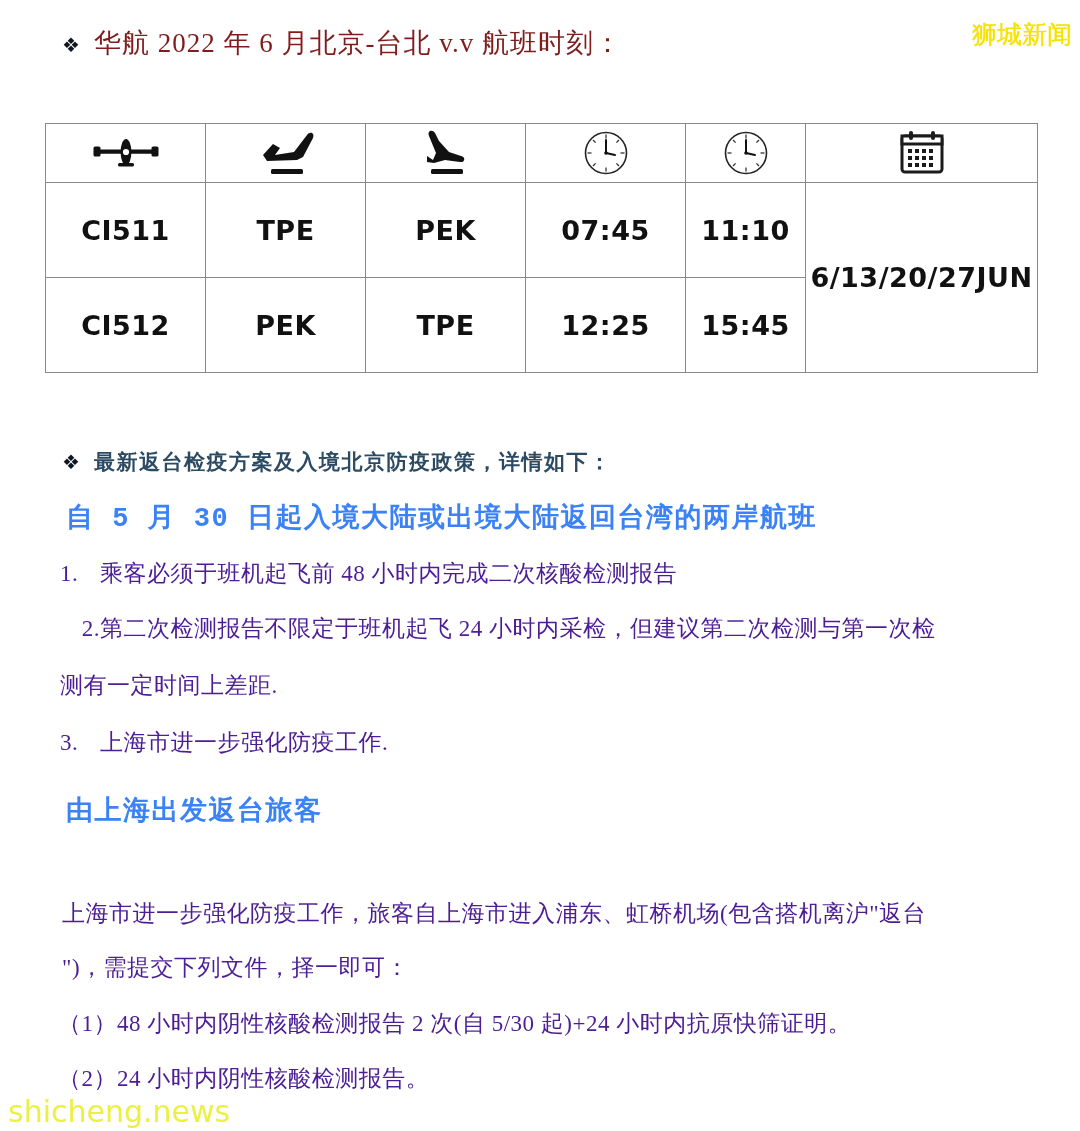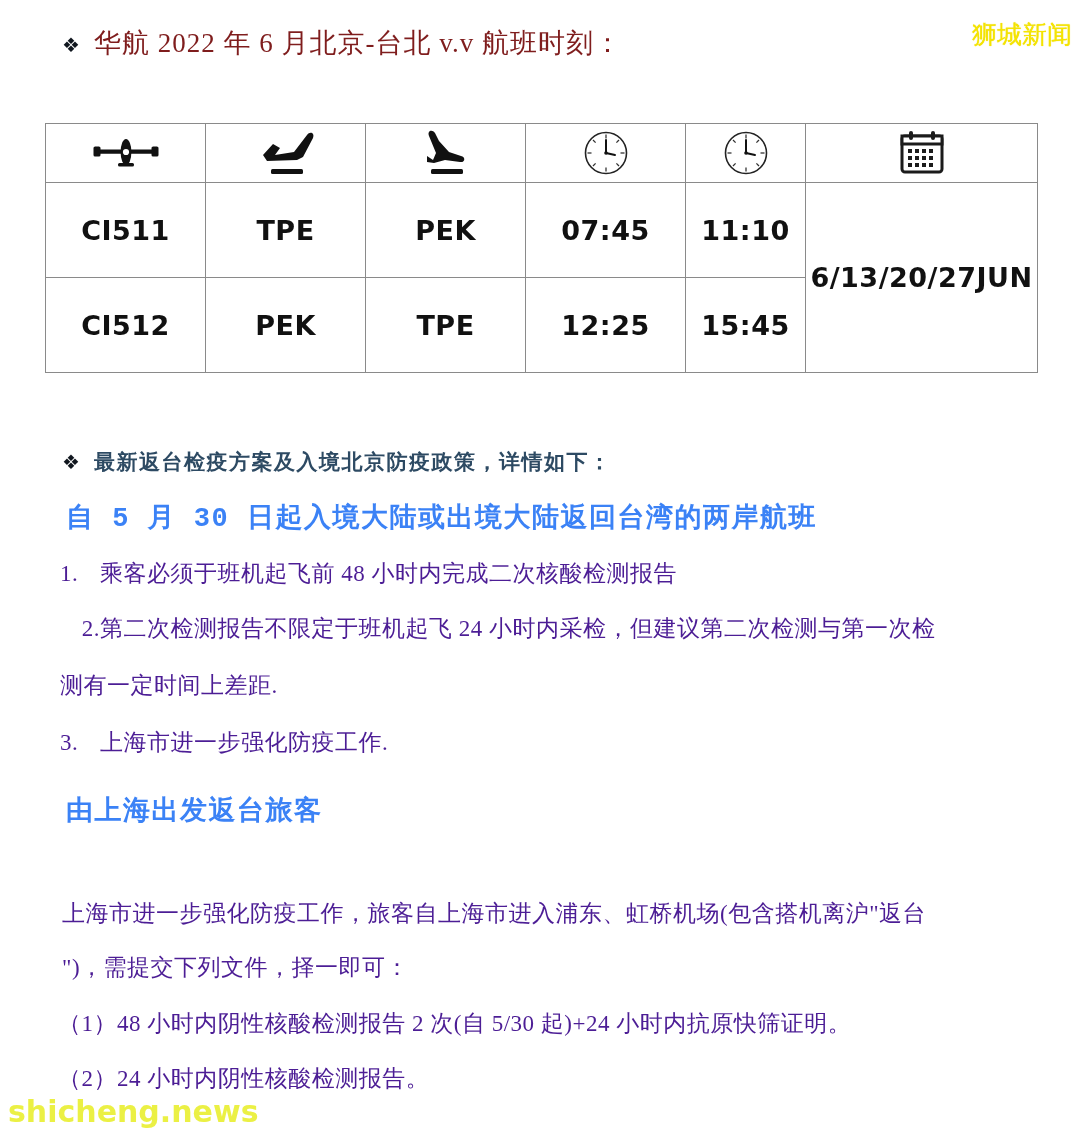--- a/index.html
+++ b/index.html
@@ -29,21 +29,21 @@
     color: #f5e400;
     text-shadow: 0 0 1px #e8d800;
     white-space: nowrap;
   }
   .wm-bottom {
     position: absolute;
     left: 8px;
     bottom: 2px;
     font-family: "DejaVu Sans", sans-serif;
     font-size: 30px;
-    font-weight: 700;
+    font-weight: 400;
     color: #eaf03a;
     opacity: .95;
     white-space: nowrap;
   }
 
   
   .bullet-line {
     position: absolute;
     display: flex;
     align-items: baseline;

